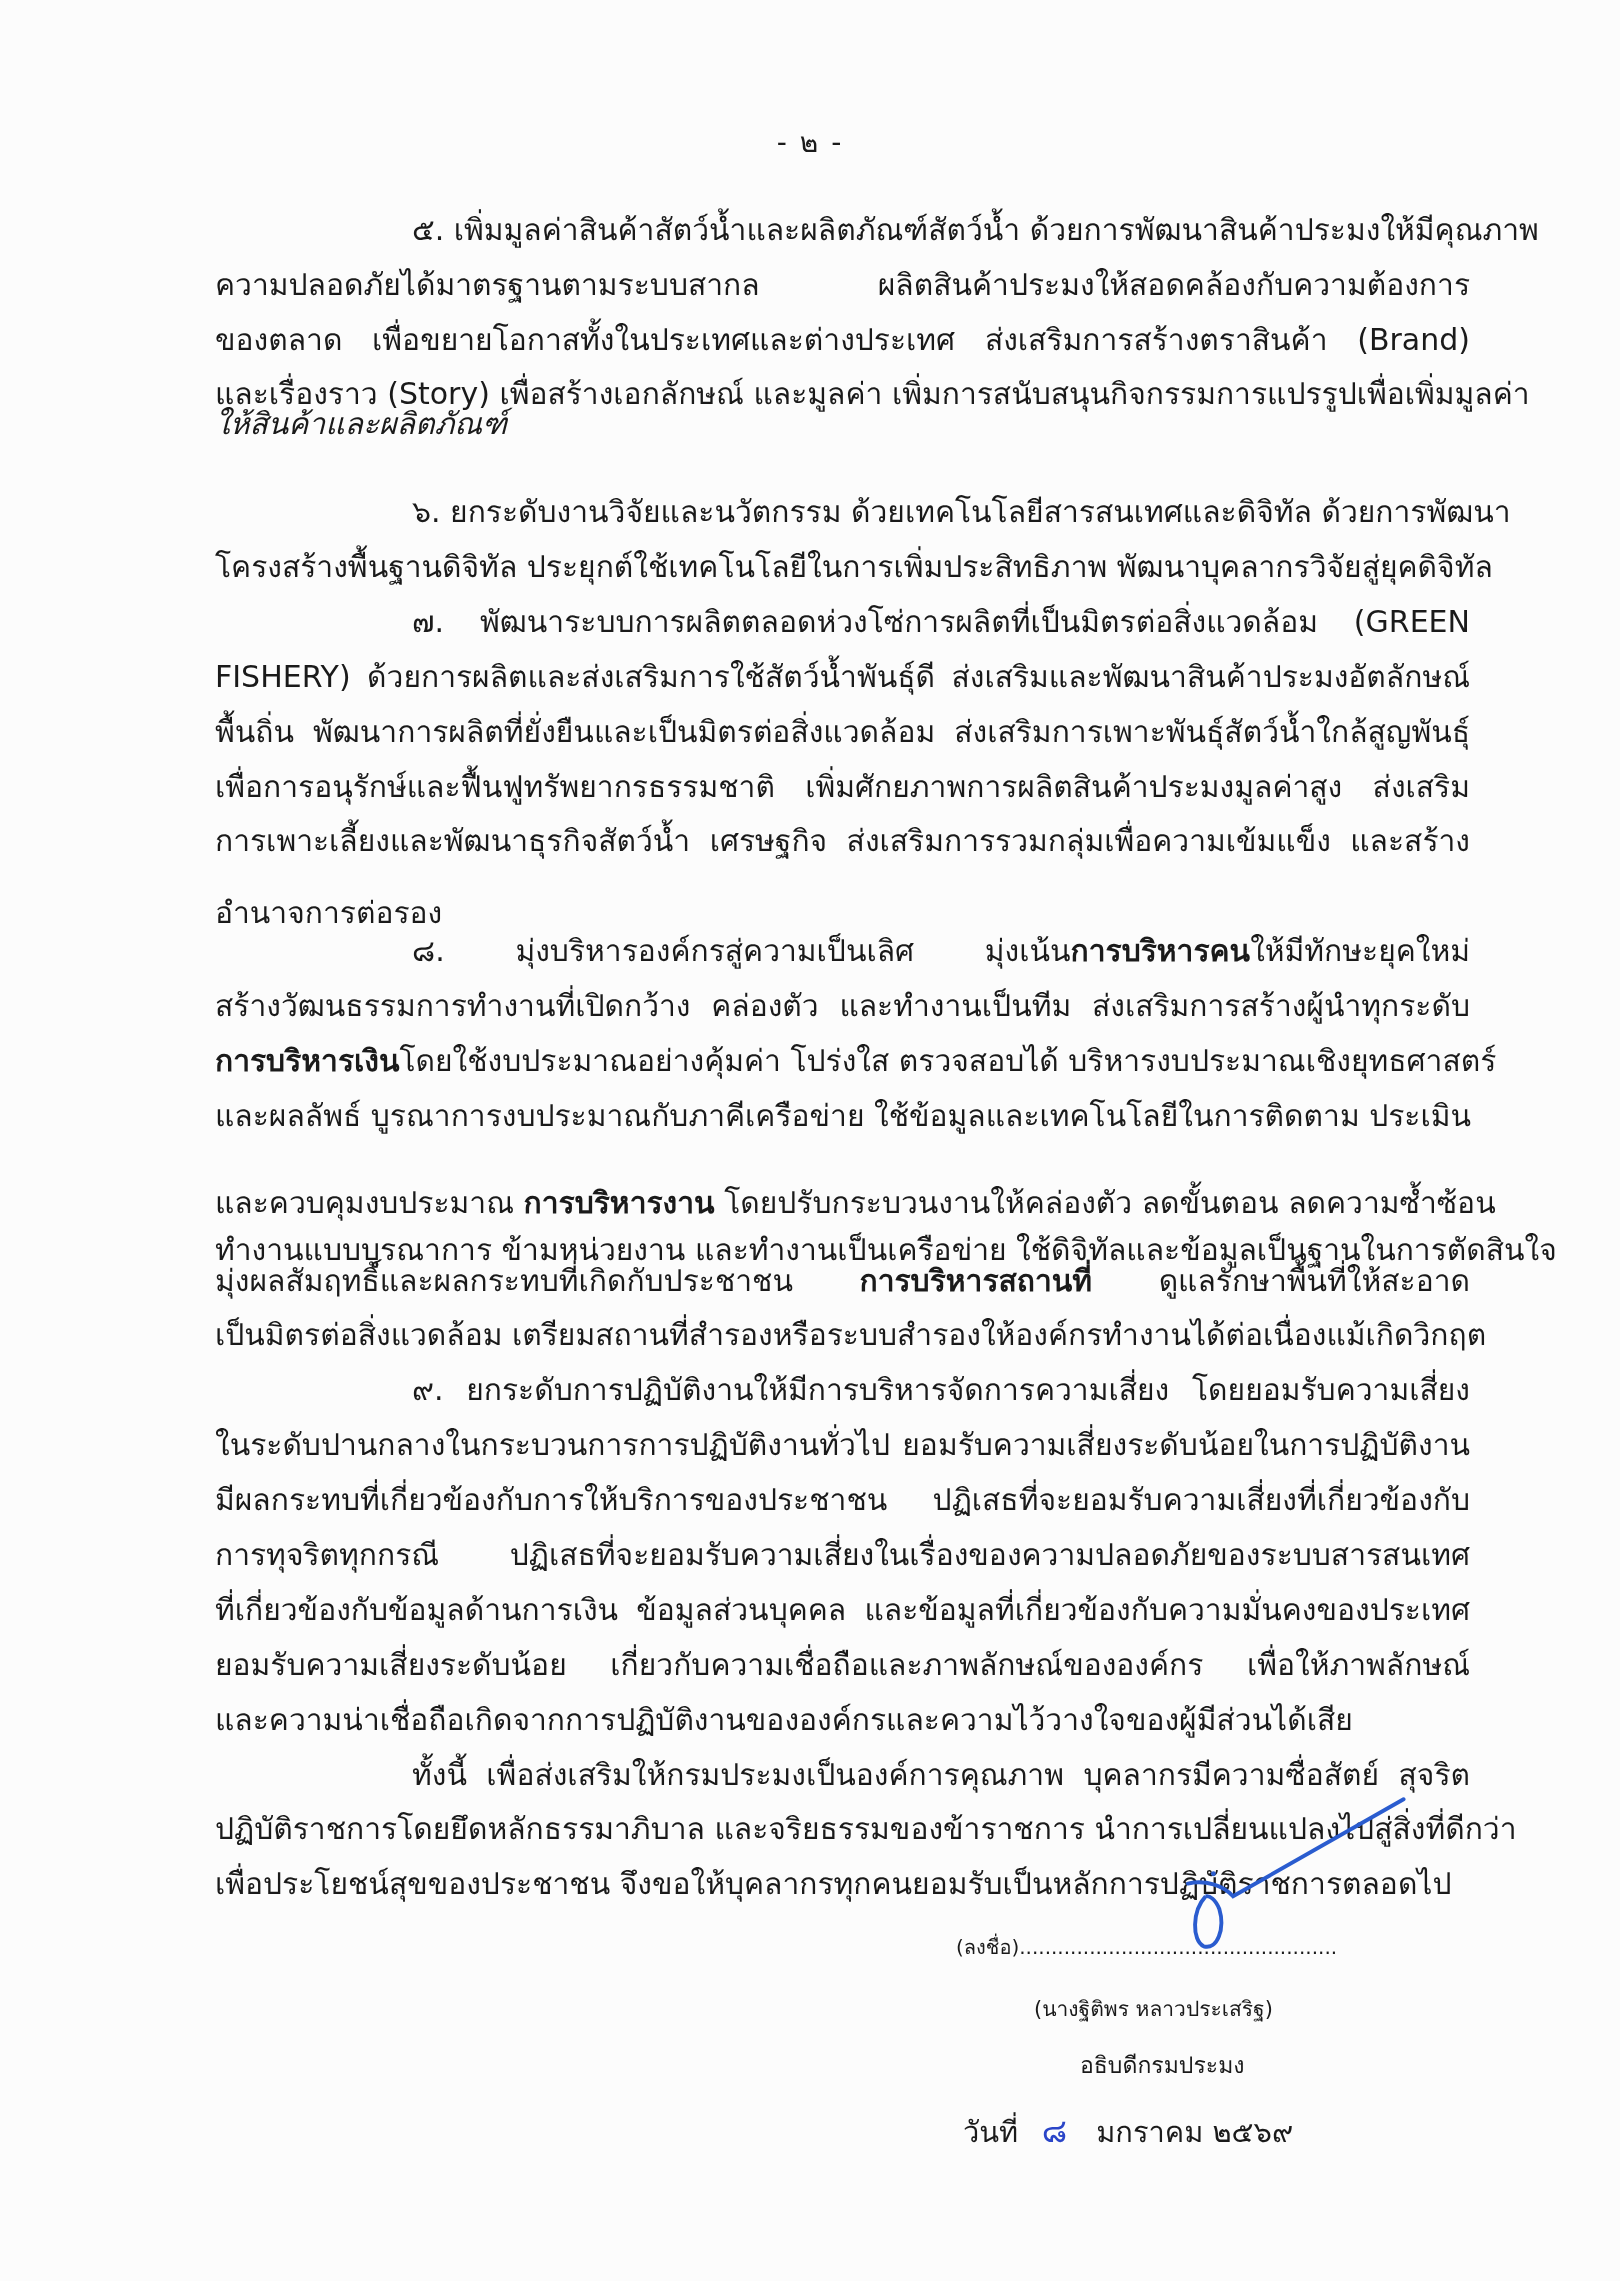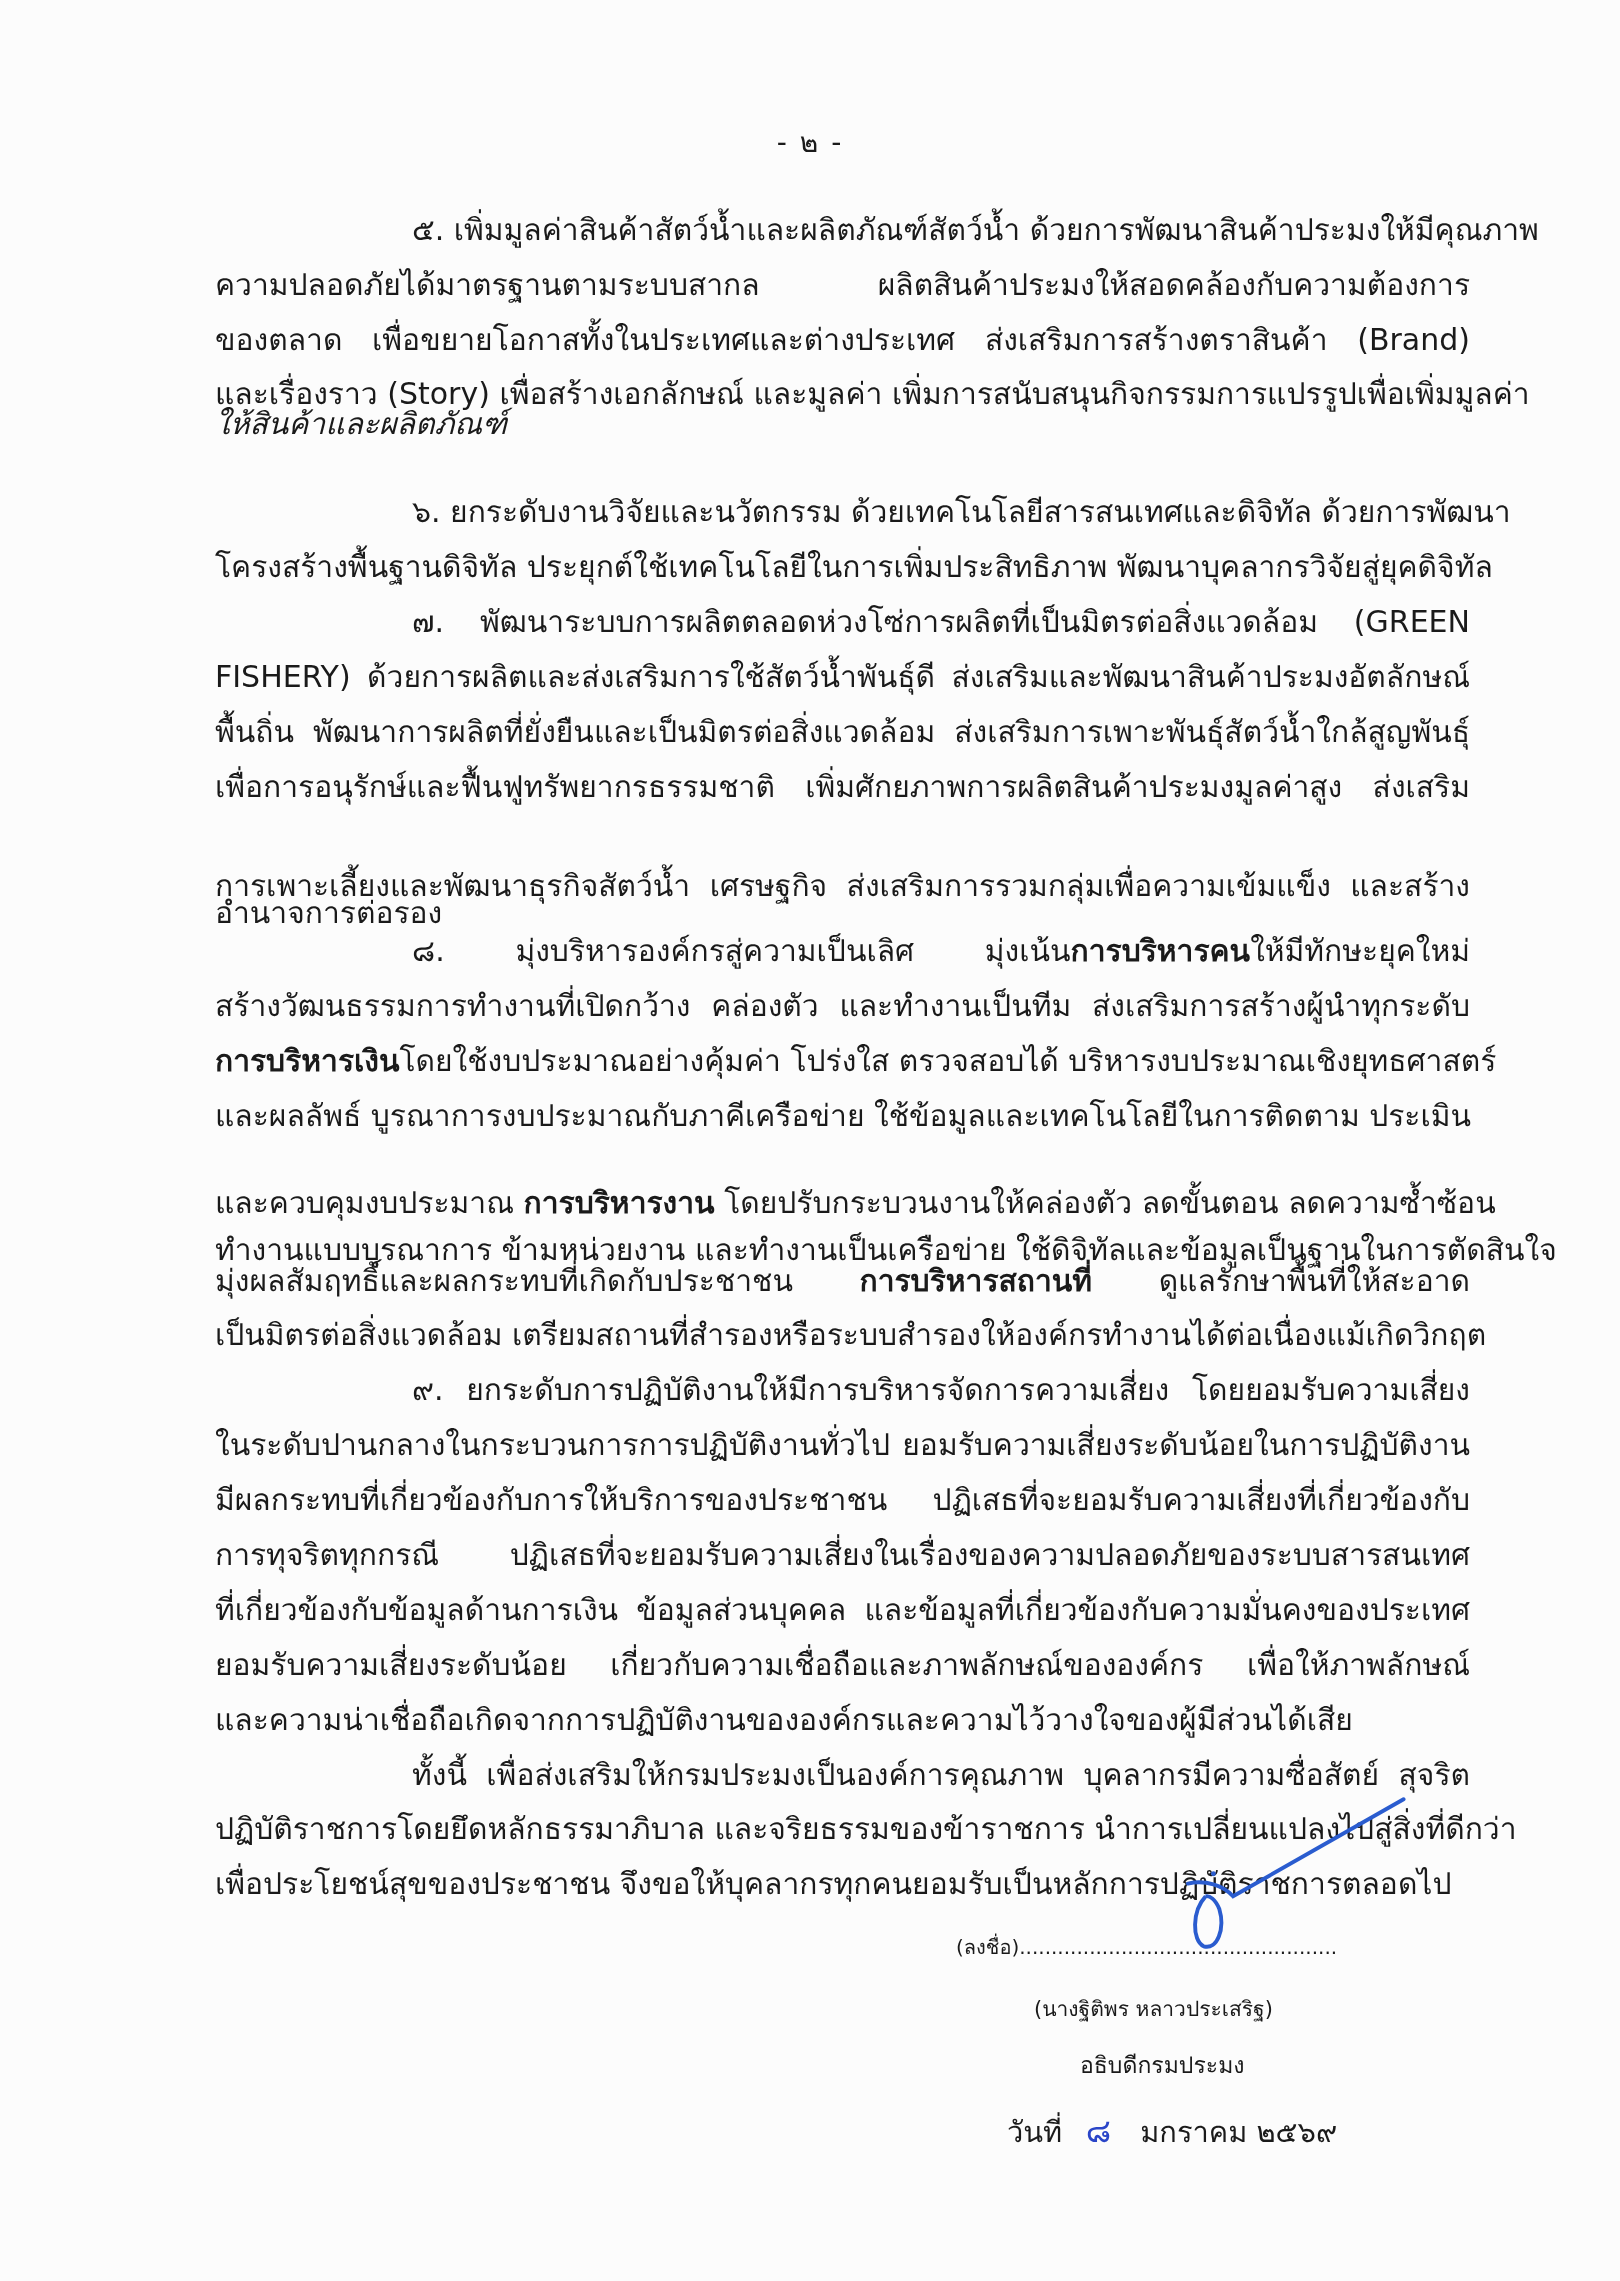--- a/index.html
+++ b/index.html
@@ -21,42 +21,42 @@
       text-align: justify; text-align-last: justify;
     }
     .line.indent { left: 412px; width: 1058px; }
     .line.last { text-align-last: left; }
     .b { font-weight: bold; }
     .sig-line {
       position: absolute; top: 1931px; left: 956px; font-size: 20px; white-space: nowrap;
     }
     .sig-name { position: absolute; top: 1992px; left: 1034px; font-size: 21px; white-space: nowrap; }
     .sig-title { position: absolute; top: 2047px; left: 1080px; font-size: 23px; white-space: nowrap; }
-    .sig-date { position: absolute; top: 2104px; left: 1007px; font-size: 29px; white-space: nowrap; }
+    .sig-date { position: absolute; top: 2104px; left: 963px; font-size: 29px; white-space: nowrap; }
     .date-day { color: #2a45c8; font-size: 33px; margin: 0 29px 0 23.5px; }
     .signature { position: absolute; left: 1127px; top: 1764px; width: 314px; height: 196px; }
   </style>
 </head>
 <body>
 
 <div class="page-num">- ๒ -</div>
 
 <div id="body-text">
     <div class="line indent" style="top: 208px;">๕. เพิ่มมูลค่าสินค้าสัตว์น้ำและผลิตภัณฑ์สัตว์น้ำ ด้วยการพัฒนาสินค้าประมงให้มีคุณภาพ</div>
     <div class="line" style="top: 263px;">ความปลอดภัยได้มาตรฐานตามระบบสากล ผลิตสินค้าประมงให้สอดคล้องกับความต้องการ</div>
     <div class="line" style="top: 318px;">ของตลาด เพื่อขยายโอกาสทั้งในประเทศและต่างประเทศ ส่งเสริมการสร้างตราสินค้า (Brand)</div>
     <div class="line" style="top: 372px;">และเรื่องราว (Story) เพื่อสร้างเอกลักษณ์ และมูลค่า เพิ่มการสนับสนุนกิจกรรมการแปรรูปเพื่อเพิ่มมูลค่า</div>
     <div class="line last" style="top: 402px; font-style: italic;">ให้สินค้าและผลิตภัณฑ์</div>
     <div class="line indent" style="top: 490px;">๖. ยกระดับงานวิจัยและนวัตกรรม ด้วยเทคโนโลยีสารสนเทศและดิจิทัล ด้วยการพัฒนา</div>
     <div class="line last" style="top: 545px;">โครงสร้างพื้นฐานดิจิทัล ประยุกต์ใช้เทคโนโลยีในการเพิ่มประสิทธิภาพ พัฒนาบุคลากรวิจัยสู่ยุคดิจิทัล</div>
     <div class="line indent" style="top: 600px;">๗. พัฒนาระบบการผลิตตลอดห่วงโซ่การผลิตที่เป็นมิตรต่อสิ่งแวดล้อม (GREEN</div>
     <div class="line" style="top: 655px;">FISHERY) ด้วยการผลิตและส่งเสริมการใช้สัตว์น้ำพันธุ์ดี ส่งเสริมและพัฒนาสินค้าประมงอัตลักษณ์</div>
     <div class="line" style="top: 710px;">พื้นถิ่น พัฒนาการผลิตที่ยั่งยืนและเป็นมิตรต่อสิ่งแวดล้อม ส่งเสริมการเพาะพันธุ์สัตว์น้ำใกล้สูญพันธุ์</div>
     <div class="line" style="top: 765px;">เพื่อการอนุรักษ์และฟื้นฟูทรัพยากรธรรมชาติ เพิ่มศักยภาพการผลิตสินค้าประมงมูลค่าสูง ส่งเสริม</div>
-    <div class="line" style="top: 819px; margin-top: 45px;">การเพาะเลี้ยงและพัฒนาธุรกิจสัตว์น้ำ เศรษฐกิจ ส่งเสริมการรวมกลุ่มเพื่อความเข้มแข็ง และสร้าง</div>
+    <div class="line" style="top: 819px;">การเพาะเลี้ยงและพัฒนาธุรกิจสัตว์น้ำ เศรษฐกิจ ส่งเสริมการรวมกลุ่มเพื่อความเข้มแข็ง และสร้าง</div>
     <div class="line last" style="top: 850px; margin-top: 41px;">อำนาจการต่อรอง</div>
     <div class="line indent" style="top: 929px;"><span>๘. มุ่งบริหารองค์กรสู่ความเป็นเลิศ มุ่งเน้น</span><span class="b">การบริหารคน</span><span>ให้มีทักษะยุคใหม่</span></div>
     <div class="line" style="top: 984px;"><span>สร้างวัฒนธรรมการทำงานที่เปิดกว้าง คล่องตัว และทำงานเป็นทีม ส่งเสริมการสร้างผู้นำทุกระดับ</span></div>
     <div class="line" style="top: 1039px;"><span class="b">การบริหารเงิน</span><span>โดยใช้งบประมาณอย่างคุ้มค่า โปร่งใส ตรวจสอบได้ บริหารงบประมาณเชิงยุทธศาสตร์</span></div>
     <div class="line" style="top: 1094px;"><span>และผลลัพธ์ บูรณาการงบประมาณกับภาคีเครือข่าย ใช้ข้อมูลและเทคโนโลยีในการติดตาม ประเมิน</span></div>
     <div class="line" style="top: 1149px; margin-top: 32px;"><span>และควบคุมงบประมาณ </span><span class="b">การบริหารงาน</span><span> โดยปรับกระบวนงานให้คล่องตัว ลดขั้นตอน ลดความซ้ำซ้อน</span></div>
     <div class="line" style="top: 1204px; margin-top: 24px;"><span>ทำงานแบบบูรณาการ ข้ามหน่วยงาน และทำงานเป็นเครือข่าย ใช้ดิจิทัลและข้อมูลเป็นฐานในการตัดสินใจ</span></div>
     <div class="line" style="top: 1259px;"><span>มุ่งผลสัมฤทธิ์และผลกระทบที่เกิดกับประชาชน </span><span class="b">การบริหารสถานที่</span><span> ดูแลรักษาพื้นที่ให้สะอาด</span></div>
     <div class="line last" style="top: 1313px;"><span>เป็นมิตรต่อสิ่งแวดล้อม เตรียมสถานที่สำรองหรือระบบสำรองให้องค์กรทำงานได้ต่อเนื่องแม้เกิดวิกฤต</span></div>
     <div class="line indent" style="top: 1368px;">๙. ยกระดับการปฏิบัติงานให้มีการบริหารจัดการความเสี่ยง โดยยอมรับความเสี่ยง</div>

